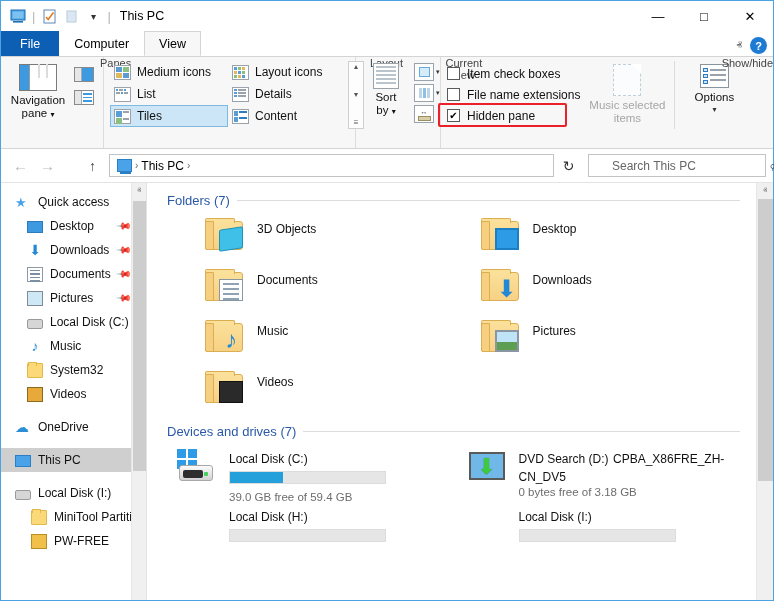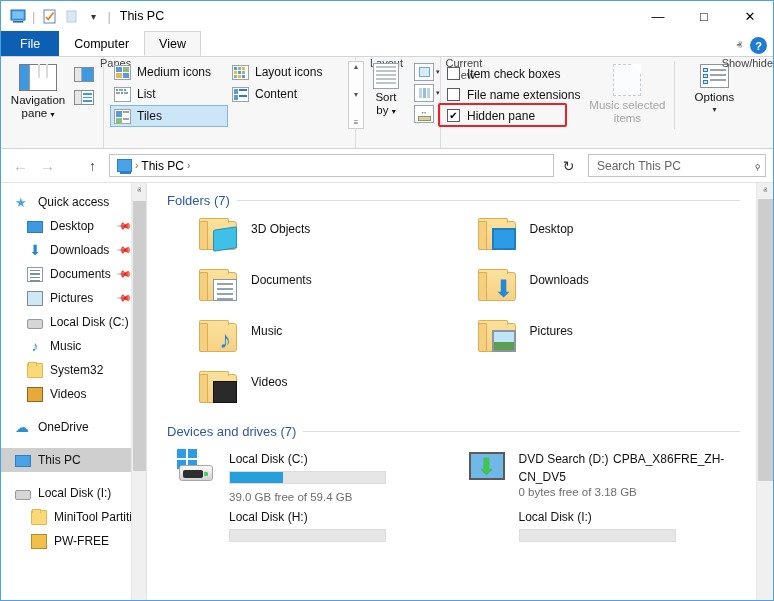--- a/index.html
+++ b/index.html
@@ -293,21 +293,21 @@
   .pc-ico-sm:after {
     content:''; position:absolute; left:2px; bottom:-3px;
     width: 11px; height:2px; background:#2b7fc4;
   }
   .addr-right { margin-left: auto; display:flex; align-items:center; gap:6px; padding-right:2px;}
   .addr-caret { font-size: 9px; color: #444; }
   .searchbox {
     width: 178px; height: 23px;
     border: 1px solid #c3c3c3; background: #fff;
     display: flex; align-items: center;
-    padding: 0 6px;
+    padding: 0 21px;
     margin-left: 5px;
   }
   .searchbox input {
     border: none; outline: none; flex: 1;
     font-size: 12px; color: #111;
     font-family: "Liberation Sans", sans-serif;
     background: transparent;
   }
   .searchbox input::placeholder { color: #666; }
   .srch-ico { font-size: 12px; color: #333; transform: rotate(-45deg); }
@@ -390,20 +390,21 @@
     display: flex; align-items: center; gap: 7px;
     padding: 10px 0 6px 13px;
     color: #2a58a8; font-size: 13px;
   }
   .grouphdr .chev { font-size: 11px; color: #3a6ea5; }
   .grouphdr .line { flex: 1; height:1px; background:#dcdcdc; margin-right: 16px;}
   .tilegrid {
     display: grid;
     grid-template-columns: 1fr 1fr;
     padding-left: 52px;
+    margin-left: 6px;
   }
   .tile {
     display: flex; align-items: flex-start; gap: 12px;
     height: 51px; padding-top: 4px;
   }
   .tile .tlabel { font-size: 12px; color: #111; padding-top: 4px; }
   .bigfolder {
     width: 40px; height: 33px; position: relative; flex: 0 0 40px;
   }
   .bigfolder .back {
@@ -616,20 +617,31 @@
                   <i style="width:3px;height:3px;background:#8ac07f;"></i>
                   <i style="width:3px;height:3px;background:#e0b95a;"></i>
                 <i style="width:3px;height:3px;background:#e0b95a;"></i>
                   <i style="width:3px;height:3px;background:#5a9cd4;"></i>
                   <i style="width:3px;height:3px;background:#8ac07f;"></i>
                 <i style="width:3px;height:3px;background:#8ac07f;"></i>
                   <i style="width:3px;height:3px;background:#e0b95a;"></i>
                   <i style="width:3px;height:3px;background:#5a9cd4;"></i>
               </span>
               <span>Layout icons</span>
+            </div>
+            <div class="litem">
+              <span class="viewico">
+                <i style="width:3px;height:2px;background:#5a9cd4;"></i>
+                  <i style="width:8px;height:2px;background:#9aa3ab;"></i>
+                <i style="width:3px;height:2px;background:#5a9cd4;"></i>
+                  <i style="width:8px;height:2px;background:#9aa3ab;"></i>
+                <i style="width:3px;height:2px;background:#5a9cd4;"></i>
+                  <i style="width:8px;height:2px;background:#9aa3ab;"></i>
+              </span>
+              <span>Details</span>
             </div>
             <div class="litem">
               <span class="viewico">
                 <i style="width:4px;height:5px;background:#5a9cd4;"></i>
                   <i style="width:8px;height:2px;background:#2e7bbd;"></i>
                 <i style="width:4px;height:5px;background:#5a9cd4;"></i>
                   <i style="width:8px;height:2px;background:#2e7bbd;"></i>
               </span>
               <span>Content</span>
             </div>

